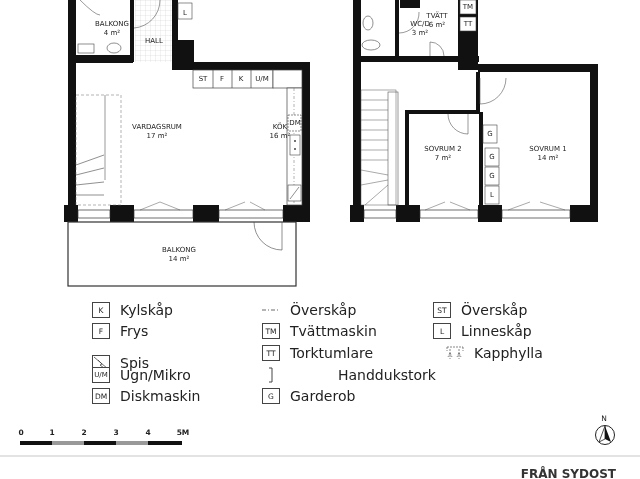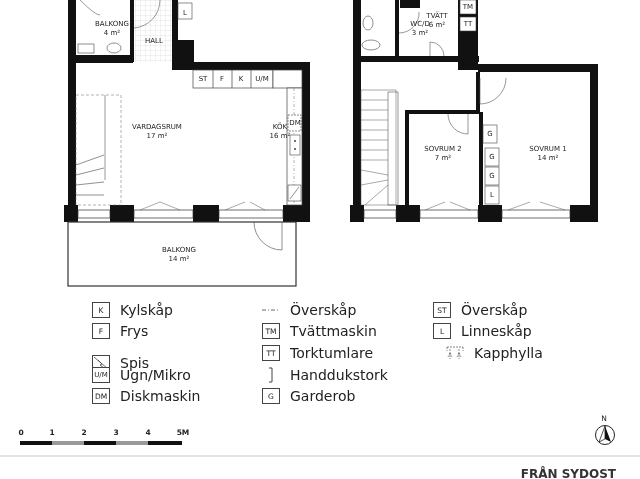--- a/index.html
+++ b/index.html
@@ -194,21 +194,21 @@
     <span class="legend-text">Överskåp</span>
   </div>
   <div class="legend-item" style="left:262px;top:322px;">
     <div class="legend-box">TM</div>
     <span class="legend-text">Tvättmaskin</span>
   </div>
   <div class="legend-item" style="left:262px;top:344px;">
     <div class="legend-box">TT</div>
     <span class="legend-text">Torktumlare</span>
   </div>
-  <div class="legend-item" style="left:262px;top:366px;">
+  <div class="legend-item" style="left:262px;top:366px;gap:48px;">
     <div class="legend-sym">
       <svg width="8" height="16">
           <path d="M2 1 L5 1 L5 15 L2 15" stroke="#444" stroke-width="1" fill="none"></path>
         </svg>
     </div>
     <span class="legend-text">Handdukstork</span>
   </div>
   <div class="legend-item" style="left:262px;top:387px;">
     <div class="legend-box">G</div>
     <span class="legend-text">Garderob</span>

